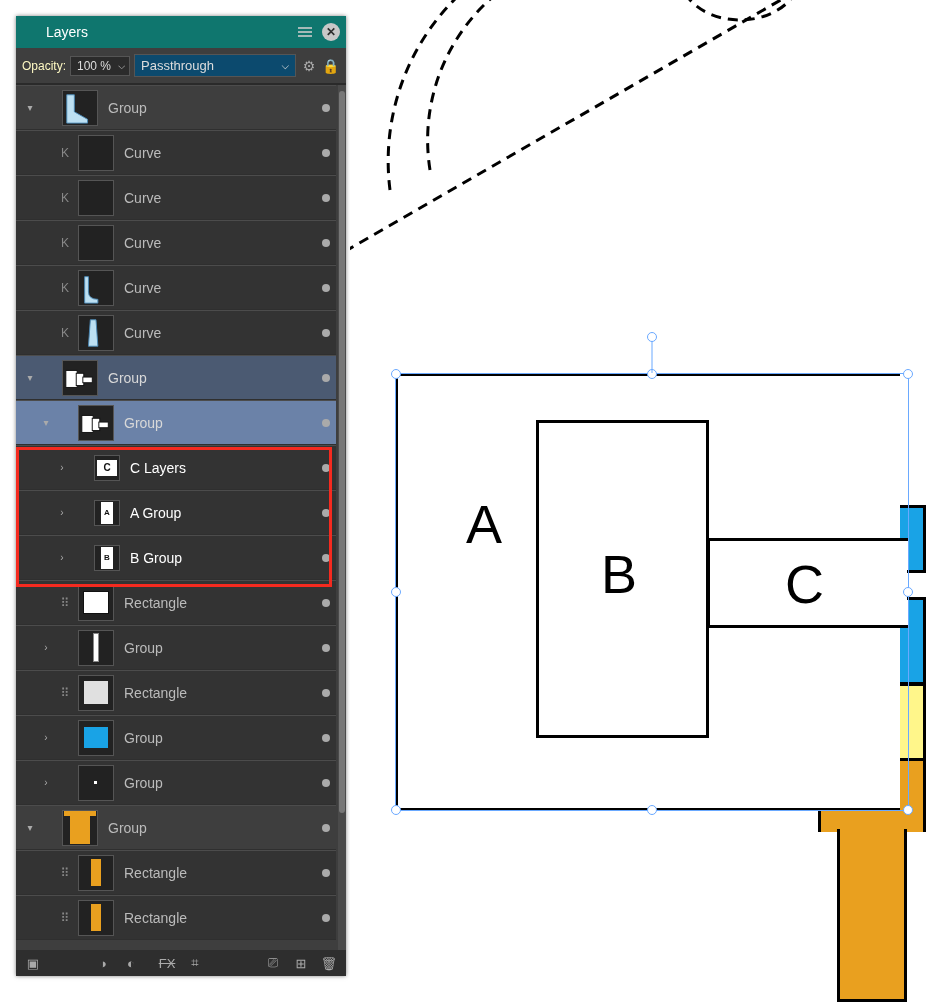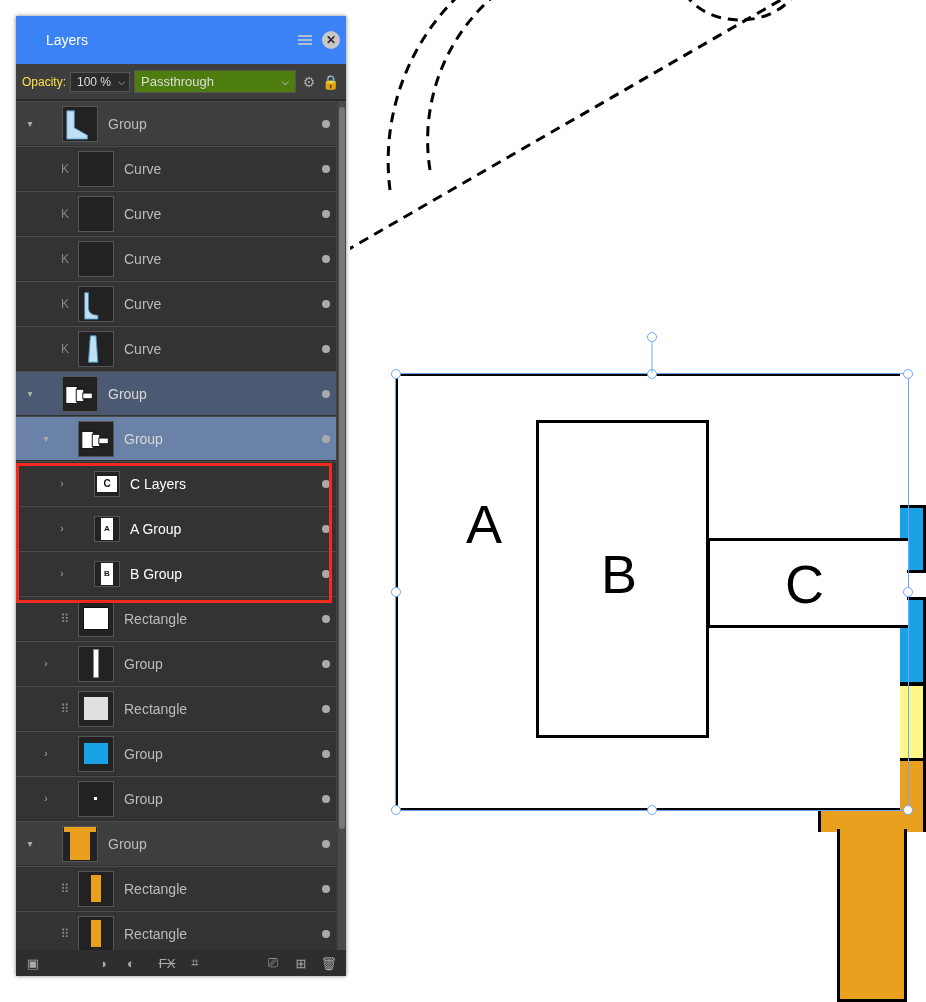--- a/index.html
+++ b/index.html
@@ -23,22 +23,22 @@
     width: 330px;
     height: 960px;
     background: #3e3e3e;
     box-shadow: 0 0 4px rgba(0,0,0,0.5);
     display: flex;
     flex-direction: column;
   }
   .panel-header {
     display: flex;
     align-items: center;
-    background: #3b82f6;
-    height: 48px;
+    background: #0f766e;
+    height: 32px;
     padding: 0 6px;
     gap: 8px;
   }
   .panel-tab {
     padding: 4px 10px;
     color: #fff;
     font-size: 14px;
   }
   .panel-header .grip {
     width: 6px;
@@ -61,37 +61,37 @@
   }
 
   .panel-controls {
     display:flex;
     align-items:center;
     gap:4px;
     background:#3e3e3e;
     padding:6px 6px;
     border-bottom:1px solid #2a2a2a;
   }
-  .ctrl-label { color:#fde047; font-size:12px; }
+  .ctrl-label { color:#fef9c3; font-size:12px; }
   .ctrl-field {
     background:#2b2b2b;
     border:1px solid #555;
     color:#ddd;
     font-size:12px;
     padding:2px 18px 2px 6px;
     position:relative;
     cursor:pointer;
   }
   .ctrl-field .caret {
     position:absolute; right:4px; top:50%; transform:translateY(-50%);
     font-size:9px; color:#bbb;
   }
   .ctrl-blend {
     flex:1;
-    background:#4d7c0f;
+    background:#0c4a6e;
     border:1px solid #555;
     color:#ddd;
     font-size:13px;
     padding:3px 20px 3px 6px;
     position:relative;
     cursor:pointer;
   }
   .ctrl-blend .caret {
     position:absolute; right:6px; top:50%; transform:translateY(-50%);
     font-size:10px;

